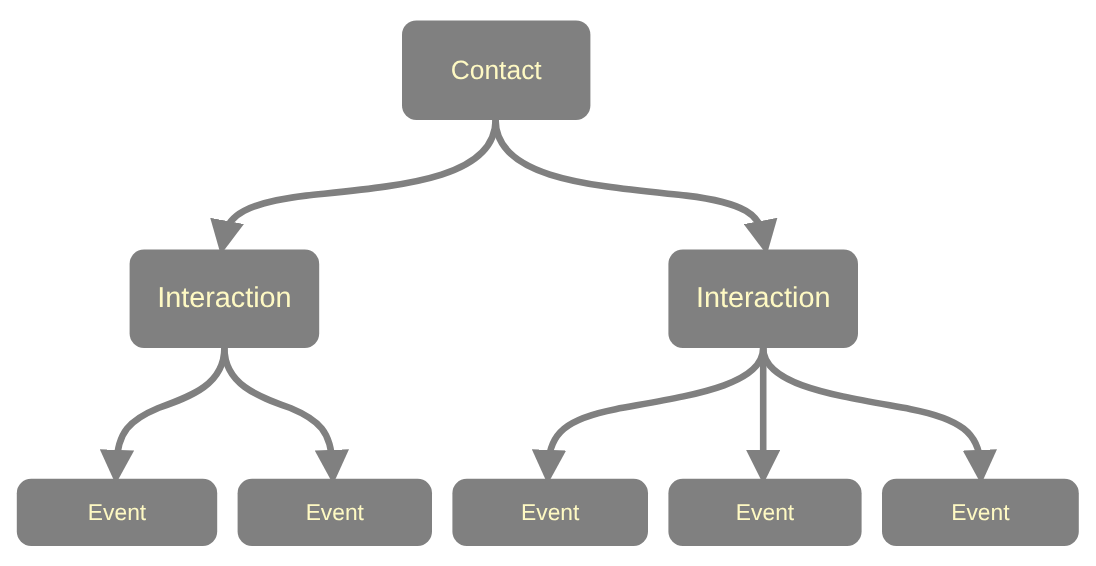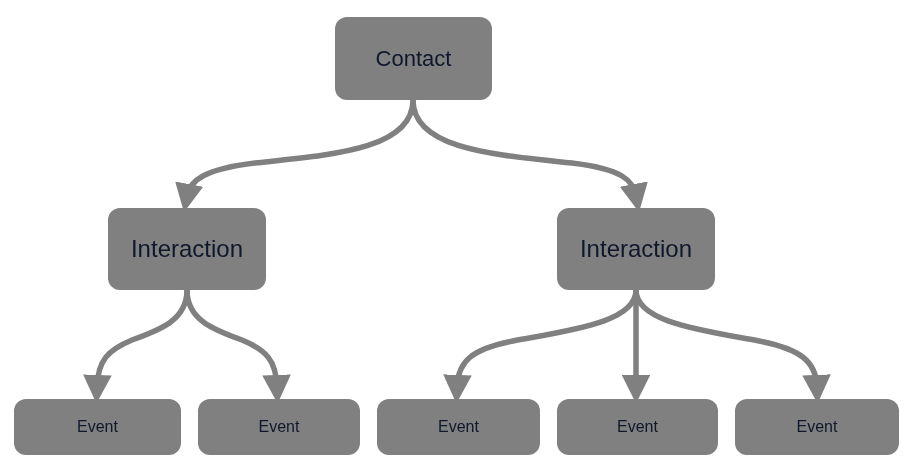--- a/index.html
+++ b/index.html
@@ -29,29 +29,29 @@
     display: flex;
     align-items: center;
     justify-content: center;
     background: #808080;
     border-radius: 12px;
     color: #ffffff;
     box-sizing: border-box;
     z-index: 2;
   }
   .node-label {
-    color: #0f172a;
+    color: #fef9c3;
     font-family: "Liberation Sans", sans-serif;
     font-weight: 400;
     line-height: 1;
     white-space: nowrap;
   }
   .node-root { font-size: 22px; }
   .node-mid  { font-size: 24px; }
-  .node-leaf { font-size: 16px; }
+  .node-leaf { font-size: 19px; }
 </style>
 </head>
 <body>
 
 <div id="diagram-canvas">
 
   <svg id="edge-layer" viewBox="0 0 913 472" width="913" height="472" xmlns="http://www.w3.org/2000/svg">
     <defs>
       <marker id="arrowhead" markerWidth="5.2" markerHeight="5.2" refX="2.2" refY="2.6" orient="auto" markerUnits="strokeWidth">
         <path d="M 0 0 L 5.2 2.6 L 0 5.2 z" fill="#808080"></path>

